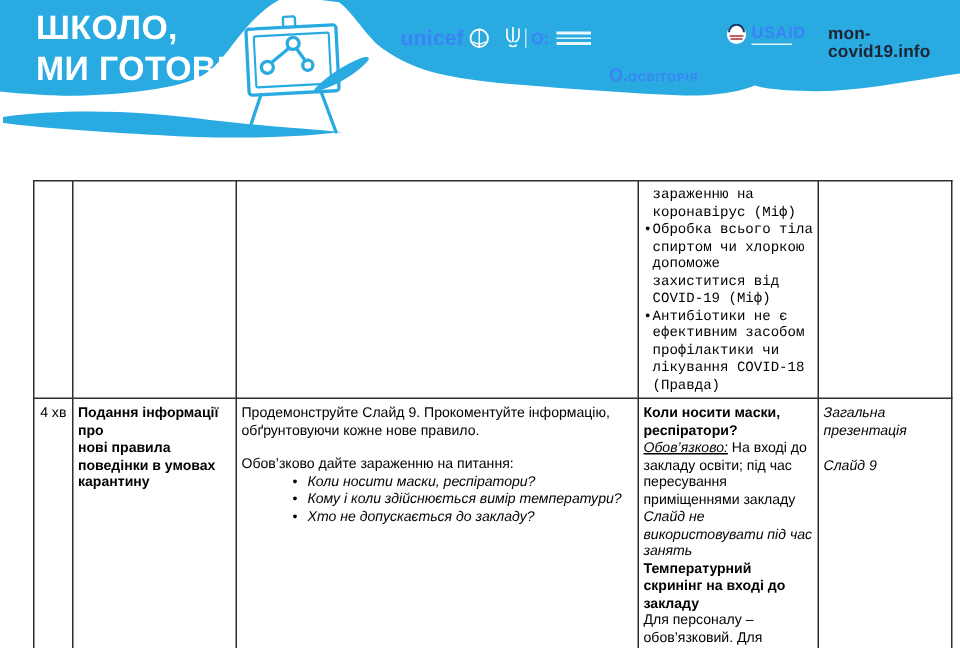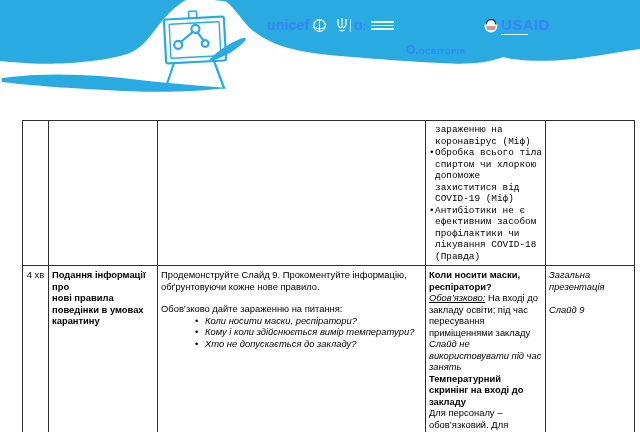--- a/index.html
+++ b/index.html
@@ -16,21 +16,21 @@
   .logo-mon{left:337px;top:18px;gap:3px;}
   .mon-divider{width:1px;height:13px;background:rgba(255,255,255,.65);}
   .mon-mark{font-weight:bold;font-size:11px;}
   .mon-bars{display:flex;flex-direction:column;gap:2px;margin-left:2px;}
   .mon-bars div{width:23px;height:1.6px;background:rgba(255,255,255,.9);}
   .logo-osv{left:406px;top:20px;font-weight:bold;align-items:baseline;}
   .osv-mark{font-size:12px;}
   .osv-text{font-size:7.5px;letter-spacing:.6px;margin-top:27px;}
   .logo-usaid{left:484px;top:16px;gap:3px;}
   .usaid-stack{display:flex;flex-direction:column;align-items:flex-start;gap:1px;}
-  .usaid-text{font-weight:bold;font-size:15px;letter-spacing:.4px;}
+  .usaid-text{font-weight:bold;font-size:11px;letter-spacing:.4px;}
   .usaid-bar{width:27px;height:1.2px;background:rgba(255,255,255,.85);}
   .site-link{position:absolute;left:552px;top:17px;font-size:11.5px;font-weight:bold;
              color:#1d2433;letter-spacing:.1px;}
 
   
   .doc-table{position:absolute;left:22px;top:120px;width:612px;border-collapse:collapse;
              table-layout:fixed;font-size:9.4px;line-height:11.5px;}
   .doc-table td{border:1.5px solid #2e2e2e;vertical-align:top;padding:3px 3px;}
   tr.row-cont{height:118px;font-family:Liberation Mono, monospace;}
   tr.row-main{height:166px;}
@@ -82,20 +82,22 @@
           <line x1="198" y1="32.5" x2="203.5" y2="41"></line>
         </g>
         <line x1="174" y1="63" x2="165" y2="90"></line>
         <line x1="214" y1="61" x2="224" y2="88"></line>
       </g>
 
       <path fill="#29abe2" d="M211,58 C219,50 230,43 240,39
         C245,37 248,38 244,42 C236,50 224,57 214,60 C209,61.5 208,61 211,58 Z"></path>
     </svg>
 
+    <div class="header-title">ШКОЛО,
+МИ ГОТОВІ</div>
 
     <div class="logo logo-unicef">
       <span>unicef</span>
       <svg width="15" height="15" viewBox="0 0 16 16">
         <circle cx="8" cy="8" r="6.2" fill="none" stroke="#fff" stroke-width="1.3"></circle>
         <path d="M3.5,10.5 q4.5,3 9,0 M8,1.8 v12.4" fill="none" stroke="#fff" stroke-width="1"></path>
       </svg>
     </div>
 
     <div class="logo logo-mon">
@@ -121,20 +123,21 @@
         <circle cx="0" cy="0" r="6.4" fill="#fff"></circle>
         <path d="M-5,-1.5 a5,5 0 0 1 10,0" fill="none" stroke="#1a3a6b" stroke-width="1.4"></path>
         <path d="M-4.6,1 h9.2 M-4,3 h8" stroke="#b3282d" stroke-width="1.1" fill="none"></path>
       </svg>
       <span class="usaid-stack">
         <span class="usaid-text">USAID</span>
         <span class="usaid-bar"></span>
       </span>
     </div>
 
+    <div class="site-link">mon-covid19.info</div>
   </div>
 
   <table class="doc-table">
     <colgroup>
       <col style="width:26px">
         <col style="width:109px">
         <col style="width:268px">
       <col style="width:120px">
         <col style="width:89px">
     </colgroup>

